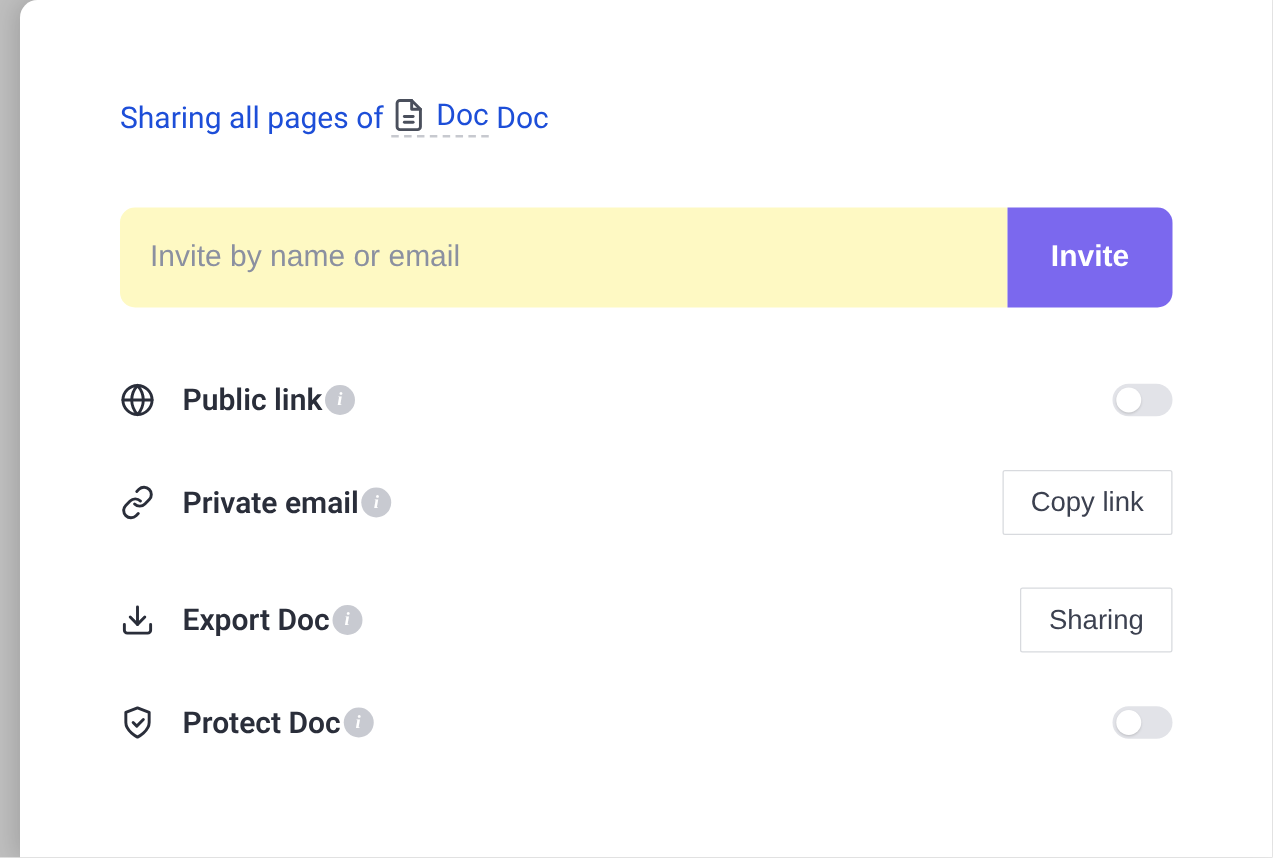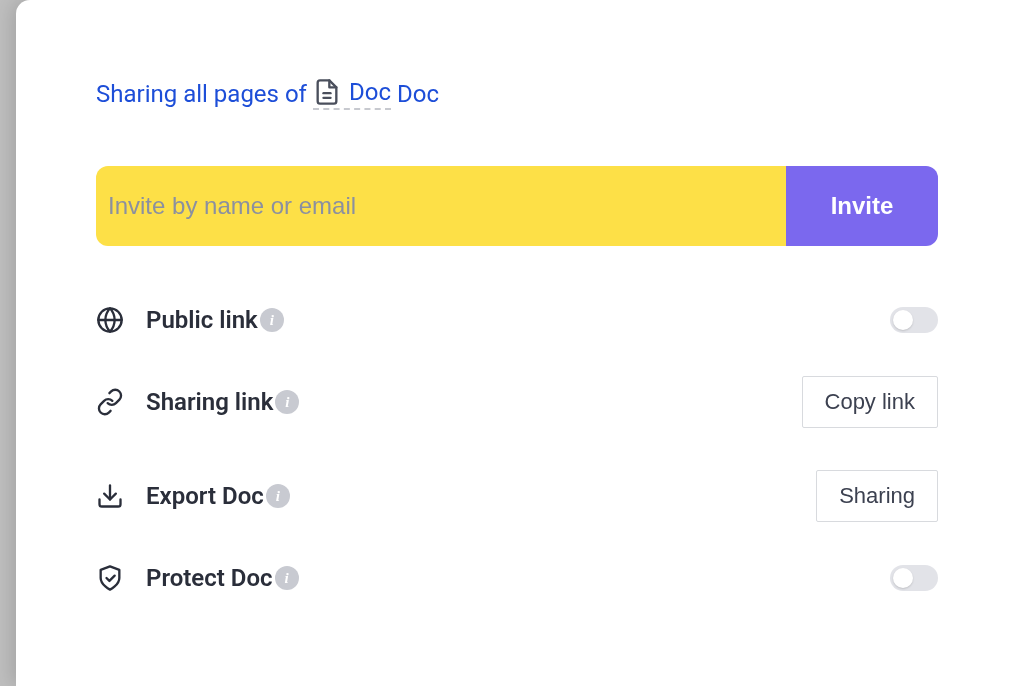--- a/index.html
+++ b/index.html
@@ -65,33 +65,33 @@
 
   .invite-row {
     margin-top: 56px;
     display: flex;
     width: 100%;
     height: 80px;
   }
 
   .invite-input {
     flex: 1;
-    background: #fde047;
+    background: #fef9c3;
     border: none;
     border-top-left-radius: 12px;
     border-bottom-left-radius: 12px;
-    padding: 0 12px;
+    padding: 0 24px;
     font-size: 24px;
     color: #333;
     outline: none;
   }
   .invite-input::placeholder { color: #8b90a0; }
 
   .invite-btn {
-    width: 152px;
+    width: 132px;
     background: #7b68ee;
     color: #ffffff;
     font-size: 24px;
     font-weight: 600;
     border: none;
     border-top-right-radius: 12px;
     border-bottom-right-radius: 12px;
     cursor: pointer;
   }
 
@@ -220,21 +220,21 @@
 
     <div class="option-row">
       <div class="option-left">
         <span class="row-icon">
           <svg viewBox="0 0 24 24" fill="none" stroke="#2a2e3a" stroke-width="2" stroke-linecap="round" stroke-linejoin="round">
               <path d="M10 13a5 5 0 0 0 7.07 0l3-3a5 5 0 0 0-7.07-7.07l-1.5 1.5"></path>
               <path d="M14 11a5 5 0 0 0-7.07 0l-3 3a5 5 0 0 0 7.07 7.07l1.5-1.5"></path>
             </svg>
         </span>
         <span class="option-label">
-          <span>Sharing link</span>
+          <span>Private email</span>
           <span class="info-icon">i</span>
         </span>
       </div>
       <button class="btn-outline">Copy link</button>
     </div>
 
     <div class="option-row">
       <div class="option-left">
         <span class="row-icon">
           <svg viewBox="0 0 24 24" fill="none" stroke="#2a2e3a" stroke-width="2" stroke-linecap="round" stroke-linejoin="round">

